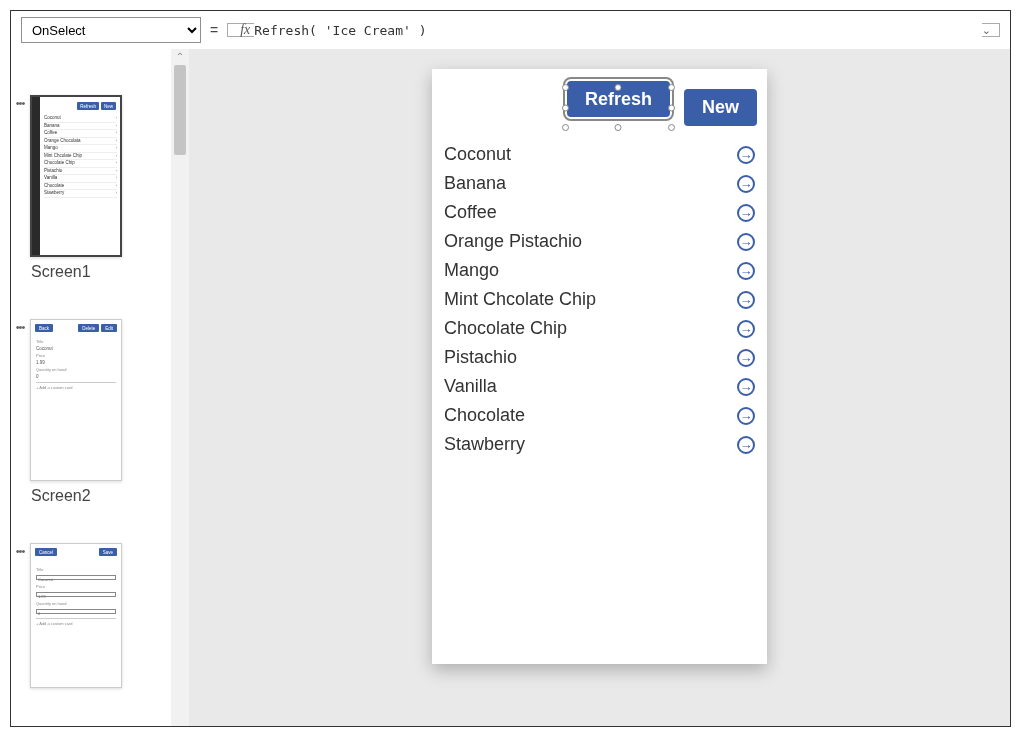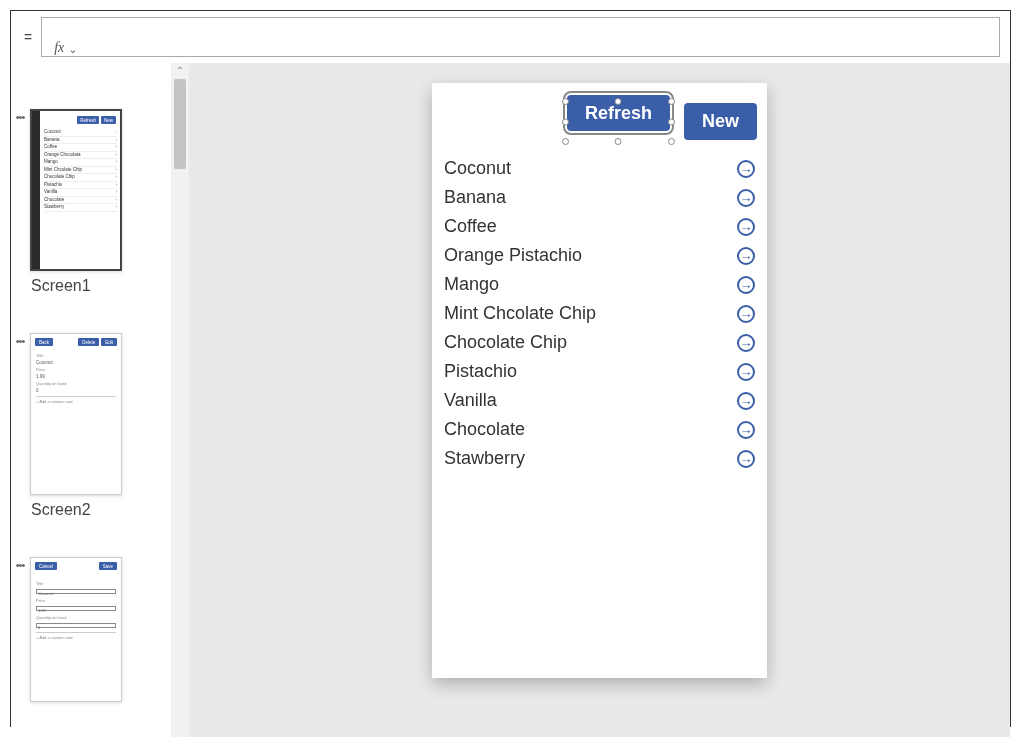--- a/index.html
+++ b/index.html
@@ -42,23 +42,23 @@
   .fx {
     font-style: italic;
     font-family: Georgia, serif;
     font-size: 14px;
     color: #555;
     padding: 0 4px;
   }
   .formula-input-wrap {
     flex: 1;
     display: flex;
-    align-items: flex-end;
+    align-items: center;
     border: 1px solid #aaa;
-    height: 40px;
+    height: 14px;
     padding: 0 8px;
   }
   .formula-input {
     flex: 1;
     border: none;
     outline: none;
     font-family: Consolas, monospace;
     font-size: 13px;
     color: #333;
   }
@@ -214,23 +214,27 @@
     cursor: pointer;
     line-height: 1;
   }
 </style>
 </head>
 <body>
 
 <div class="outer">
 
   <div class="formula-bar">
+    <select class="prop-select">
+      <option>OnSelect</option>
+    </select>
     <span class="equals">=</span>
     <div class="formula-input-wrap">
       <span class="fx">fx</span>
+      <input class="formula-input" value="Refresh( 'Ice Cream' )" style="">
       <span class="formula-chevron">⌄</span>
     </div>
   </div>
 
   <div class="main-area">
 
     <div class="thumb-panel">
       <div style="height:32px"></div>
 
       <div>

